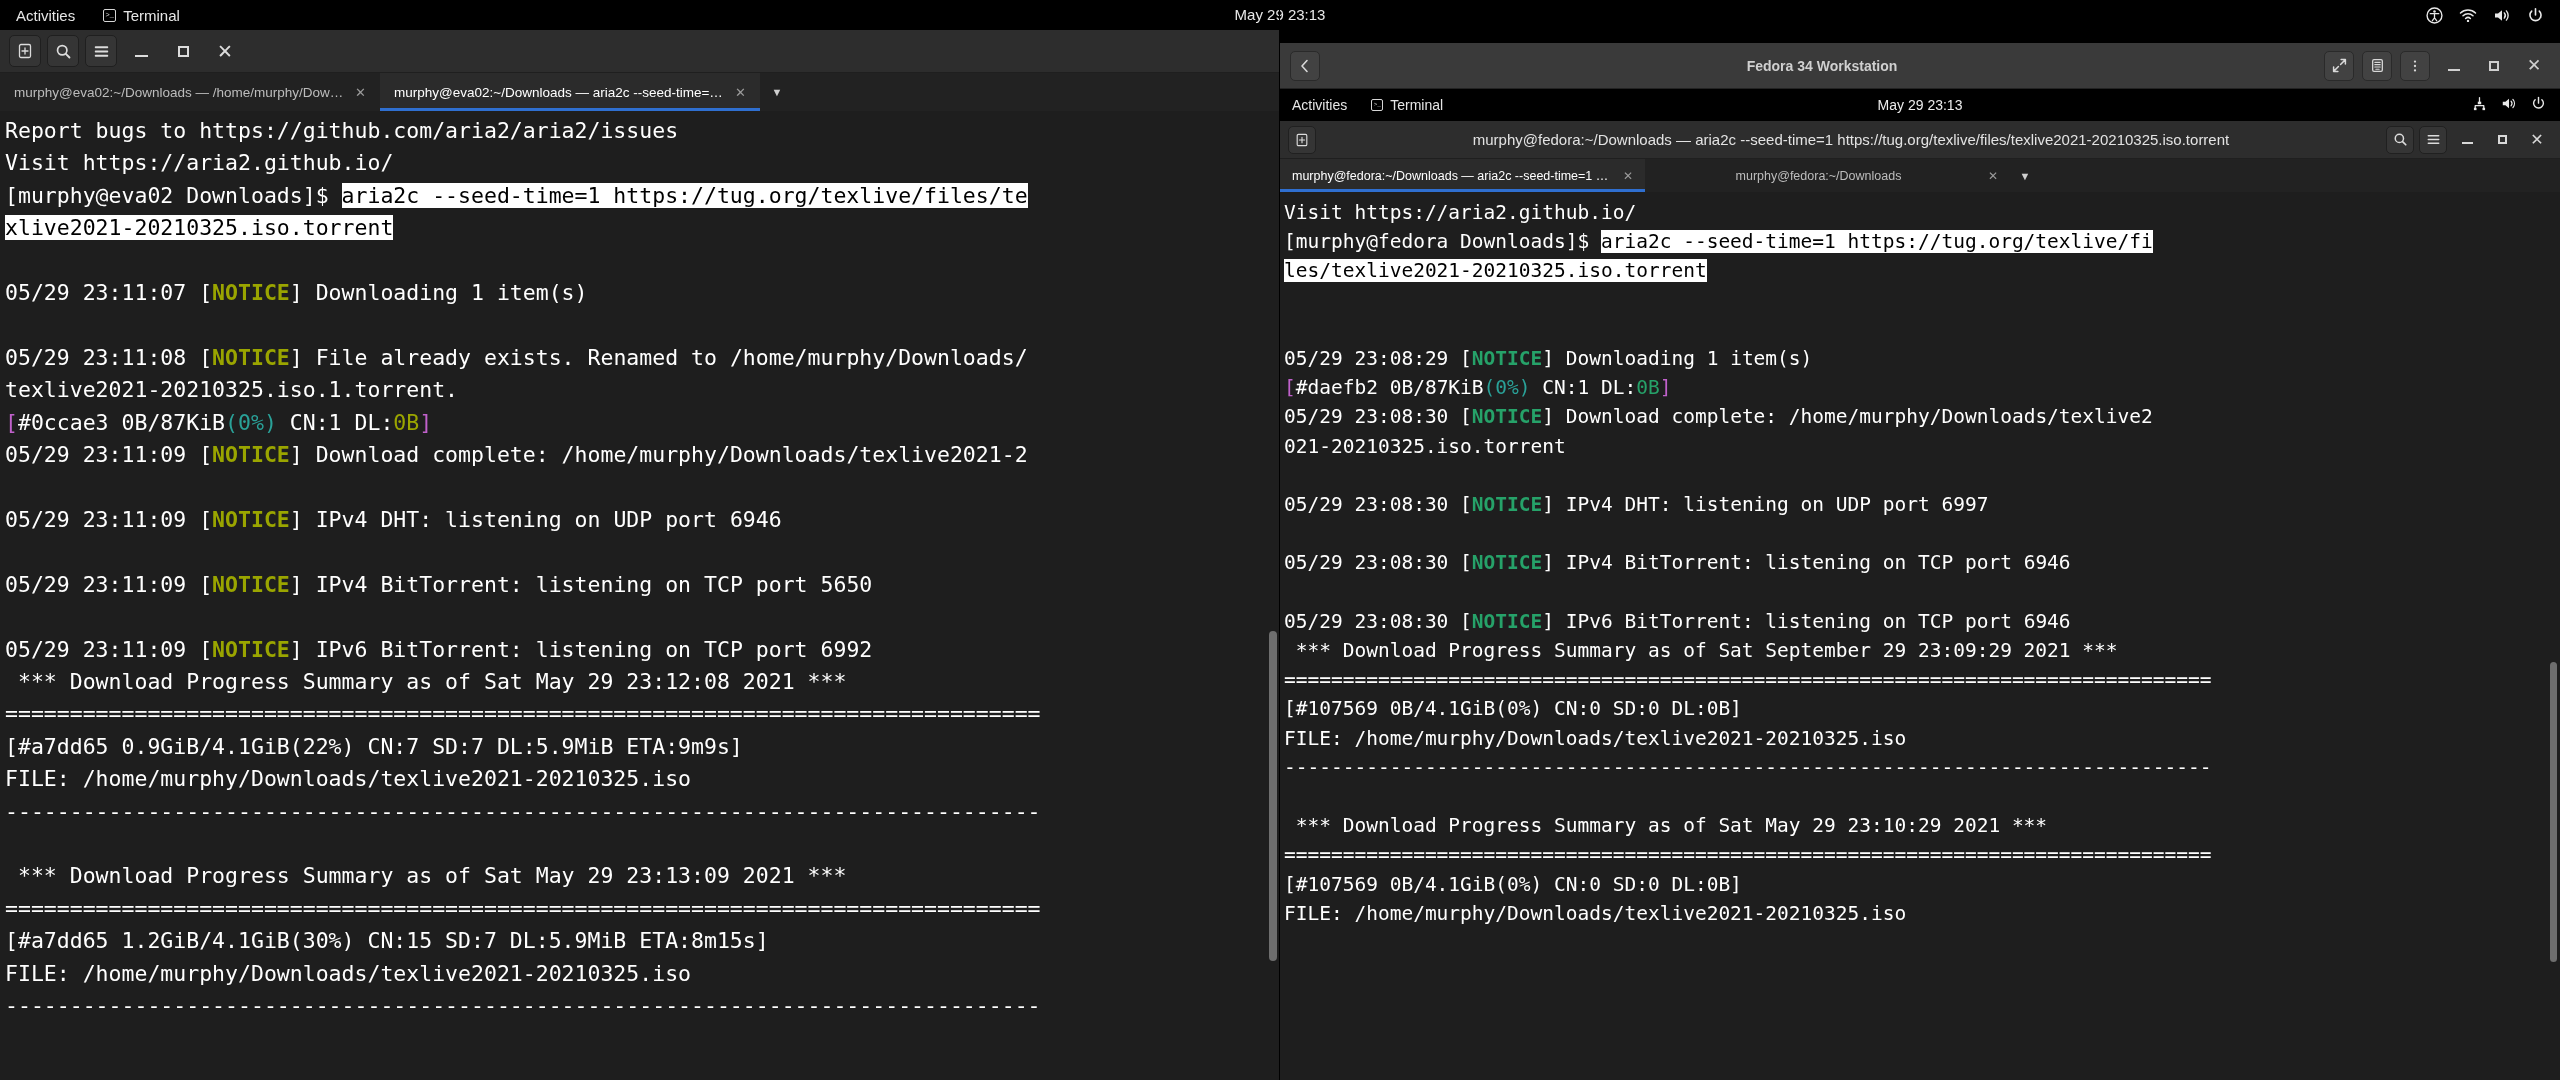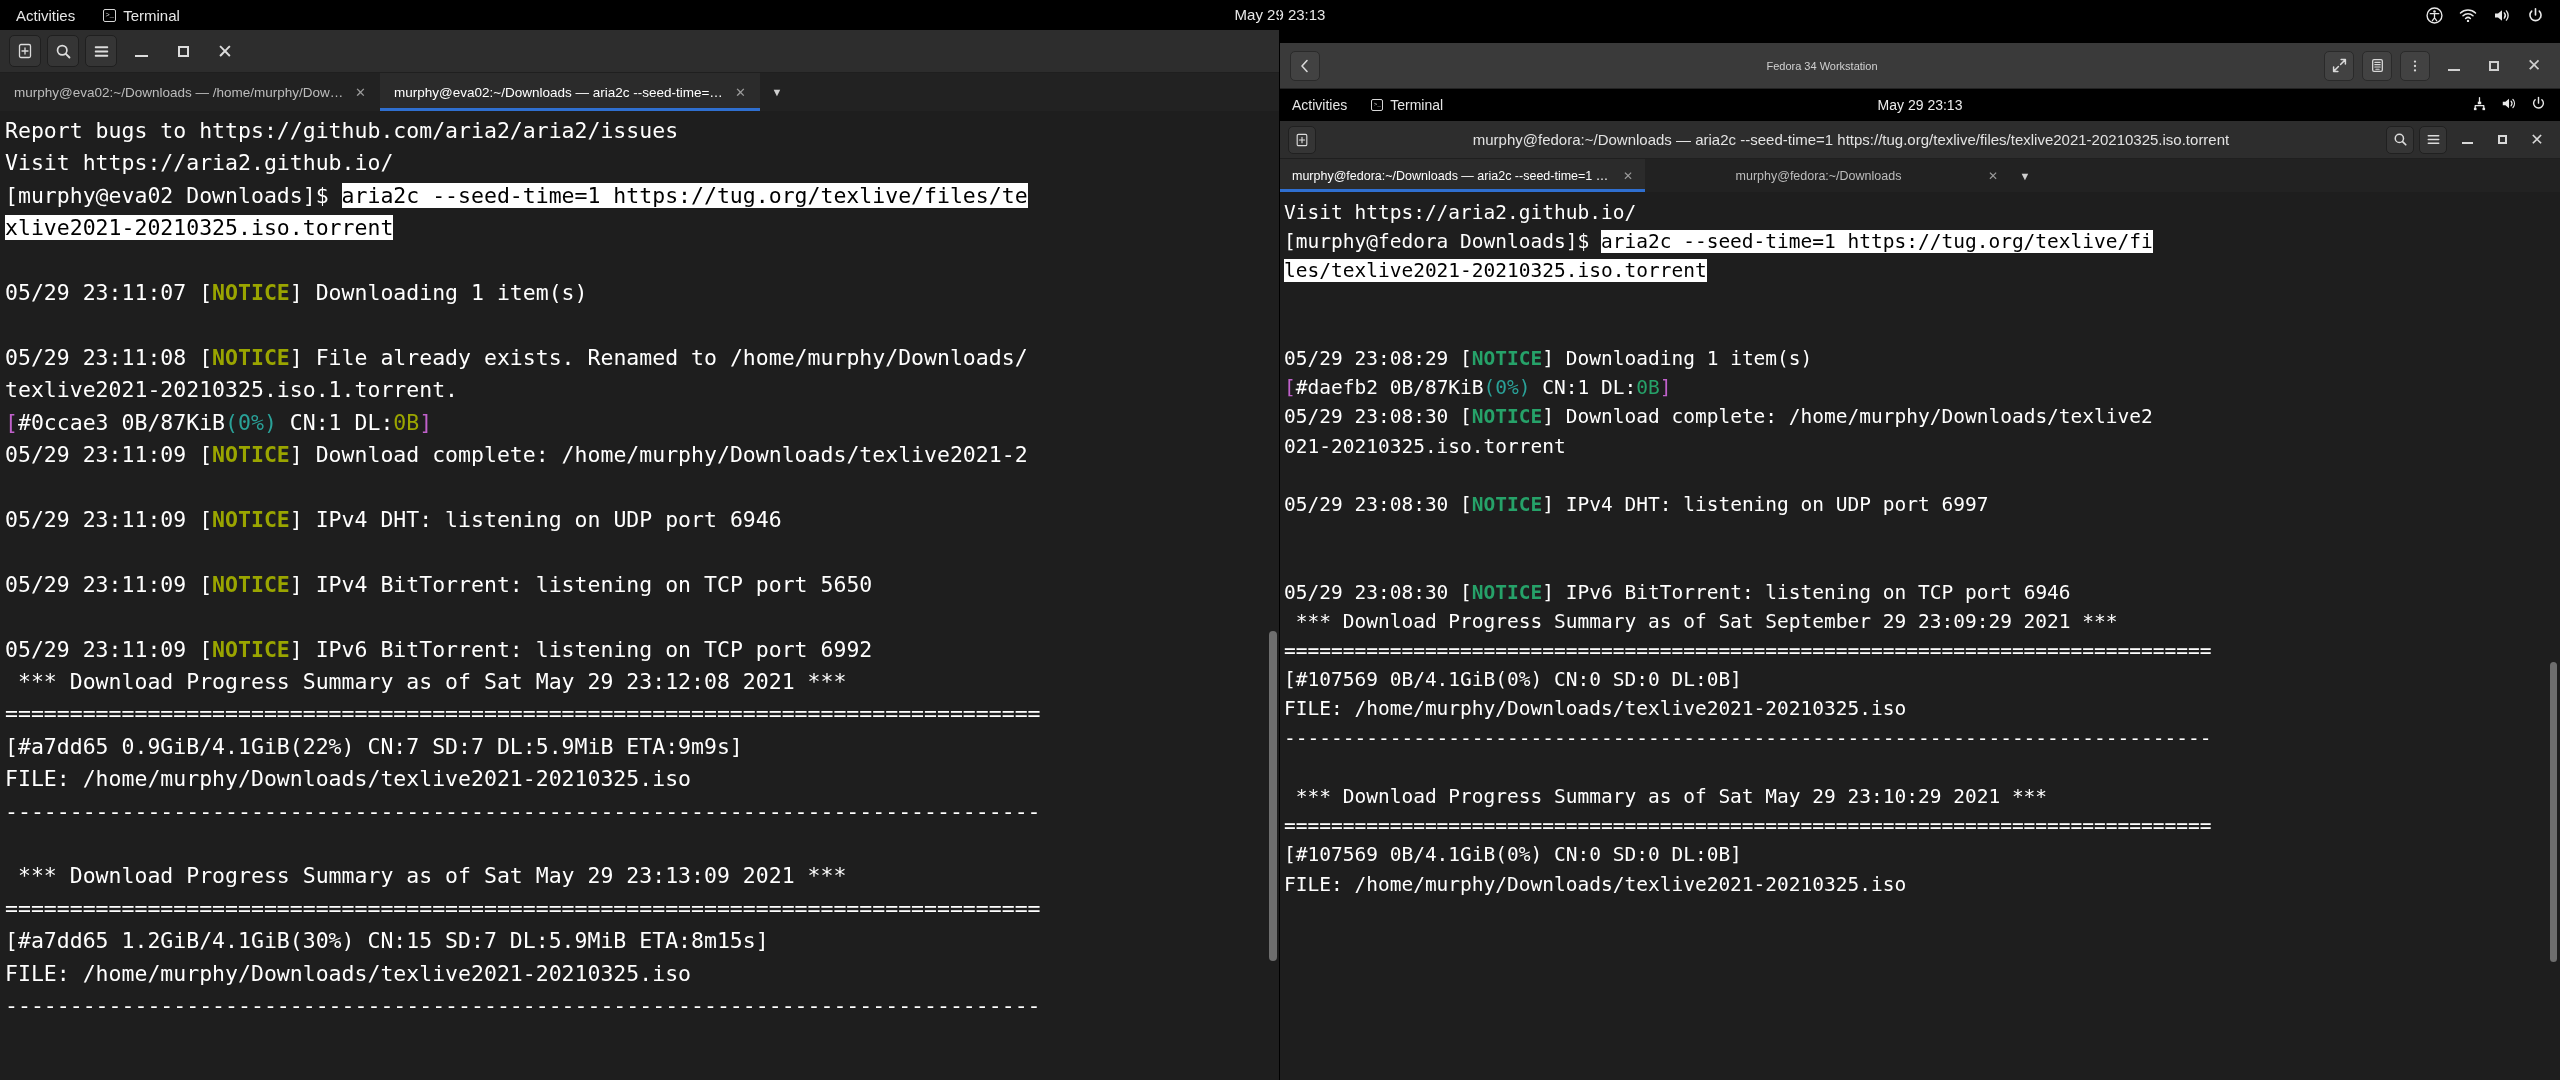--- a/index.html
+++ b/index.html
@@ -107,21 +107,21 @@
   
   .win-right {
     position:absolute; left:1280px; top:43px; width:1280px; height:1037px;
     background:#2d2d2d; display:flex; flex-direction:column;
   }
   .vm-titlebar {
     height:46px; flex:0 0 46px; background:#3a3a3a;
     display:flex; align-items:center; padding:0 10px; gap:8px;
     border-bottom:1px solid #232323;
   }
-  .vm-title { flex:1 1 auto; text-align:center; color:#d0d0d0; font-size:11px; }
+  .vm-title { flex:1 1 auto; text-align:center; color:#d0d0d0; font-size:14px;font-weight:bold; }
   .vm-btn {
     width:30px; height:30px; border-radius:5px; background:#424242; border:1px solid #2a2a2a;
     color:#d8d8d8; display:flex; align-items:center; justify-content:center; flex:0 0 auto;
   }
   .vm-wc { width:32px; height:30px; display:flex; align-items:center; justify-content:center; color:#d0d0d0; }
   .vm-wc .min { display:block; width:12px; height:2px; background:#d0d0d0; margin-top:8px; }
   .vm-wc .max { display:block; width:10px; height:10px; border:2px solid #d0d0d0; }
   .vm-wc .cls { font-size:17px; line-height:1; }
 
   .guest { flex:1 1 auto; background:#000; display:flex; flex-direction:column; }
@@ -410,20 +410,21 @@
               <div class="line"><span class="sel">les/texlive2021-20210325.iso.torrent</span></div>
               <div class="line">&nbsp;</div>
               <div class="line">&nbsp;</div>
               <div class="line"><span class="c-white">05/29 23:08:29 [</span><span class="c-notice-green">NOTICE</span><span class="c-white">] Downloading 1 item(s)</span></div>
               <div class="line"><span class="c-magenta">[</span><span class="c-white">#daefb2 0B/87KiB</span><span class="c-teal">(0%)</span><span class="c-white"> CN:1 DL:</span><span class="c-green">0B</span><span class="c-magenta">]</span></div>
               <div class="line"><span class="c-white">05/29 23:08:30 [</span><span class="c-notice-green">NOTICE</span><span class="c-white">] Download complete: /home/murphy/Downloads/texlive2</span></div>
               <div class="line"><span class="c-white">021-20210325.iso.torrent</span></div>
               <div class="line">&nbsp;</div>
               <div class="line"><span class="c-white">05/29 23:08:30 [</span><span class="c-notice-green">NOTICE</span><span class="c-white">] IPv4 DHT: listening on UDP port 6997</span></div>
               <div class="line">&nbsp;</div>
+              <div class="line"><span class="c-white">05/29 23:08:30 [</span><span class="c-notice-green">NOTICE</span><span class="c-white">] IPv4 BitTorrent: listening on TCP port 6946</span></div>
               <div class="line">&nbsp;</div>
               <div class="line"><span class="c-white">05/29 23:08:30 [</span><span class="c-notice-green">NOTICE</span><span class="c-white">] IPv6 BitTorrent: listening on TCP port 6946</span></div>
               <div class="line"><span class="c-white"> *** Download Progress Summary as of Sat September 29 23:09:29 2021 ***</span></div>
               <div class="line"><span class="c-white">===============================================================================</span></div>
               <div class="line"><span class="c-white">[#107569 0B/4.1GiB(0%) CN:0 SD:0 DL:0B]</span></div>
               <div class="line"><span class="c-white">FILE: /home/murphy/Downloads/texlive2021-20210325.iso</span></div>
               <div class="line"><span class="c-white">-------------------------------------------------------------------------------</span></div>
               <div class="line">&nbsp;</div>
               <div class="line"><span class="c-white"> *** Download Progress Summary as of Sat May 29 23:10:29 2021 ***</span></div>
               <div class="line"><span class="c-white">===============================================================================</span></div>

